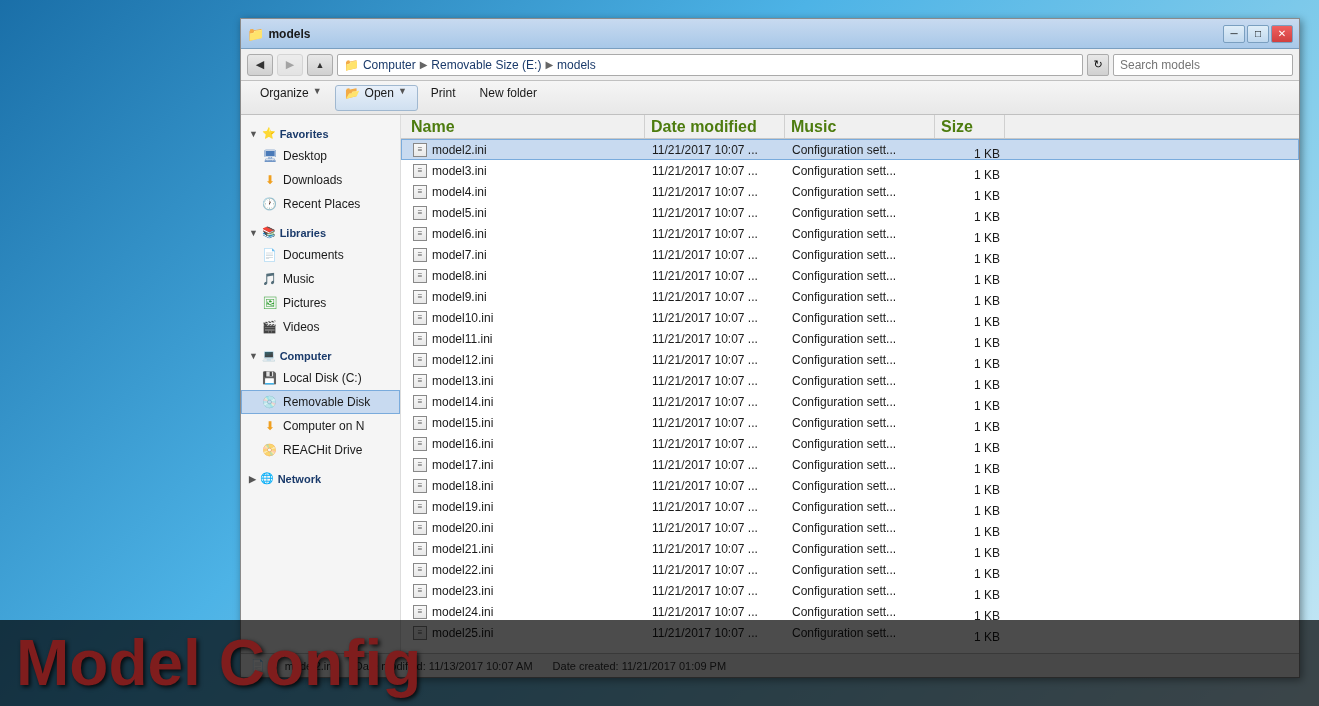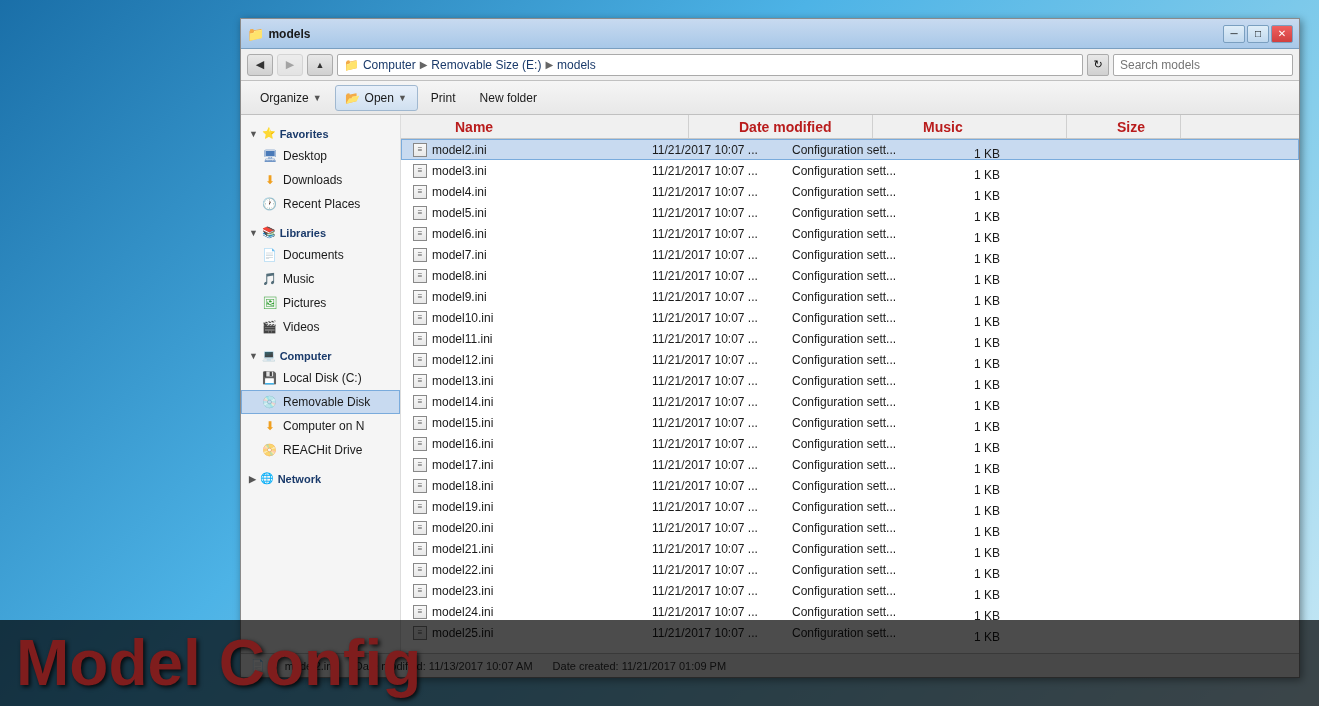--- a/index.html
+++ b/index.html
@@ -139,21 +139,20 @@
     .tool-btn {
       height: 26px;
       padding: 0 10px;
       background: transparent;
       border: 1px solid transparent;
       border-radius: 3px;
       cursor: pointer;
       font-size: 12px;
       color: #1a1a1a;
       display: flex;
-      align-items: center;
       gap: 4px;
     }
     .tool-btn-primary {
       background: linear-gradient(to bottom, #e8f0fa, #d0e0f0);
       border: 1px solid #a0b8d0;
     }
     .tool-btn .dropdown-arrow { font-size: 9px; color: #555; }
 
     
     .main-content {
@@ -222,30 +221,29 @@
     
     .column-headers {
       height: 24px;
       background: #f0f0f0;
       border-bottom: 1px solid #c8c8c8;
       display: flex;
       align-items: center;
       padding: 0 4px;
     }
     .col-header {
-      font-size: 14px;
-      color: #b91c1c;
+      font-size: 16px;
+      color: #4d7c0f;
       font-weight: 600;
       padding: 0 6px;
       cursor: pointer;
       height: 100%;
       display: flex;
       align-items: center;
       border-right: 1px solid #d0d0d0;
-      margin-left: 44px;
     }
     .col-name { width: 240px; }
     .col-date { width: 140px; }
     .col-type { width: 150px; }
     .col-size { width: 70px; }
 
     
     .file-list {
       flex: 1;
       overflow-y: auto;

